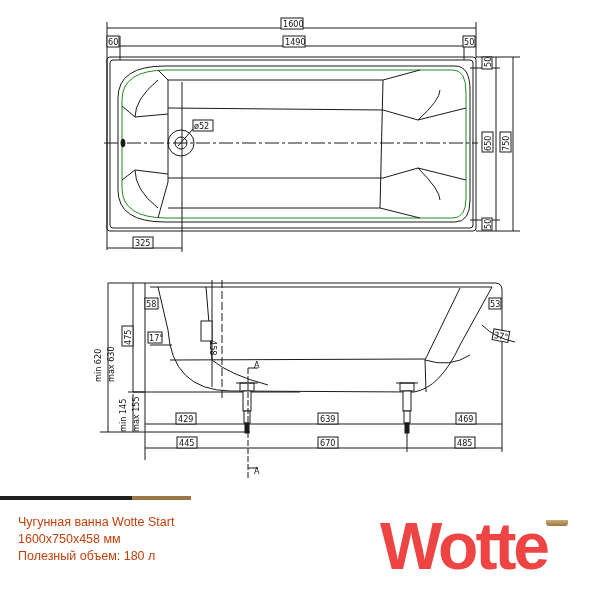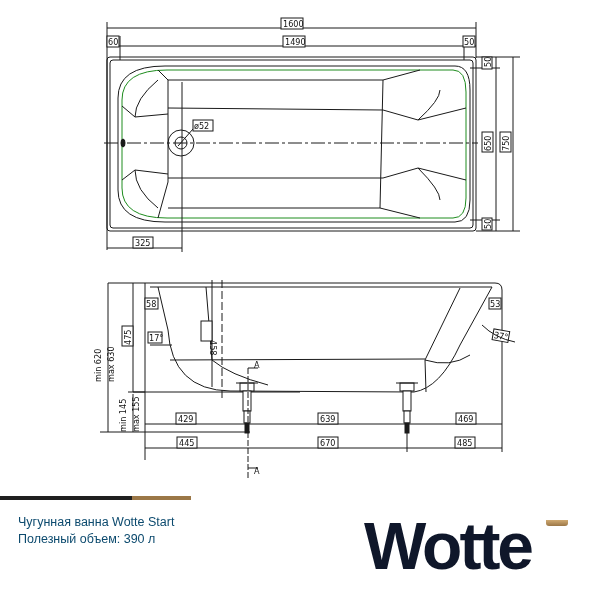--- a/index.html
+++ b/index.html
@@ -2,23 +2,23 @@
 <html><head>
 <meta charset="utf-8">
 <style>
   html, body { margin:0; padding:0; background:#ffffff; }
   body { width:600px; height:600px; position:relative; overflow:hidden; font-family:"DejaVu Sans", sans-serif; }
   #drawing { position:absolute; left:0; top:0; width:600px; height:490px; }
   .dim { font-family:"DejaVu Sans Condensed","DejaVu Sans", sans-serif; font-size:9px; fill:#111; }
   .bar { position:absolute; top:496px; height:4px; }
   .bar-dark { left:0; width:132px; background:#1f1f1f; }
   .bar-gold { left:132px; width:59px; background:#9b7747; }
-  .info { position:absolute; left:18px; top:514px; font-family:"Liberation Sans", sans-serif; font-size:12.5px; line-height:17px; color:#0c4a6e; }
+  .info { position:absolute; left:18px; top:514px; font-family:"Liberation Sans", sans-serif; font-size:12.5px; line-height:17px; color:#c2410c; }
   .info div { white-space:nowrap; }
-  .logo { position:absolute; left:364px; top:513px; font-family:"Liberation Sans", sans-serif; font-weight:bold; font-size:66px; letter-spacing:-3px; color:#0f172a; line-height:66px; }
+  .logo { position:absolute; left:380px; top:513px; font-family:"Liberation Sans", sans-serif; font-weight:bold; font-size:66px; letter-spacing:-3px; color:#ef4444; line-height:66px; }
   .logo-accent { position:absolute; left:546px; top:520px; width:22px; height:6px; background:linear-gradient(#d0aa72,#9b7747); border-radius:0 0 3px 3px; }
 </style>
 </head>
 <body>
 
 <svg id="drawing" viewBox="0 0 600 490" xmlns="http://www.w3.org/2000/svg" fill="none" stroke="#1a1a1a" stroke-width="1">
 
   <g>
 
     <line x1="107" y1="22" x2="107" y2="250"></line>
@@ -175,17 +175,18 @@
     <rect x="455" y="437" width="20" height="11" fill="#fff"></rect>
     <text class="dim" x="457" y="446" stroke="none">485</text>
   </g>
 </svg>
 
 <div class="bar bar-dark"></div>
 <div class="bar bar-gold"></div>
 
 <div class="info">
   <div>Чугунная ванна Wotte Start</div>
-  <div>Полезный объем: 390 л</div>
+  <div>1600x750x458 мм</div>
+  <div>Полезный объем: 180 л</div>
 </div>
 
 <div class="logo">Wotte</div>
 <div class="logo-accent"></div>
 
 </body></html>

